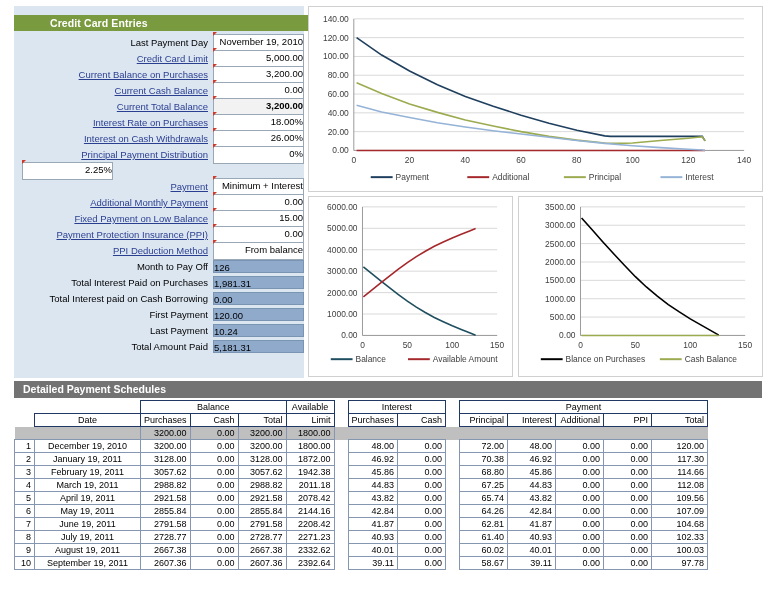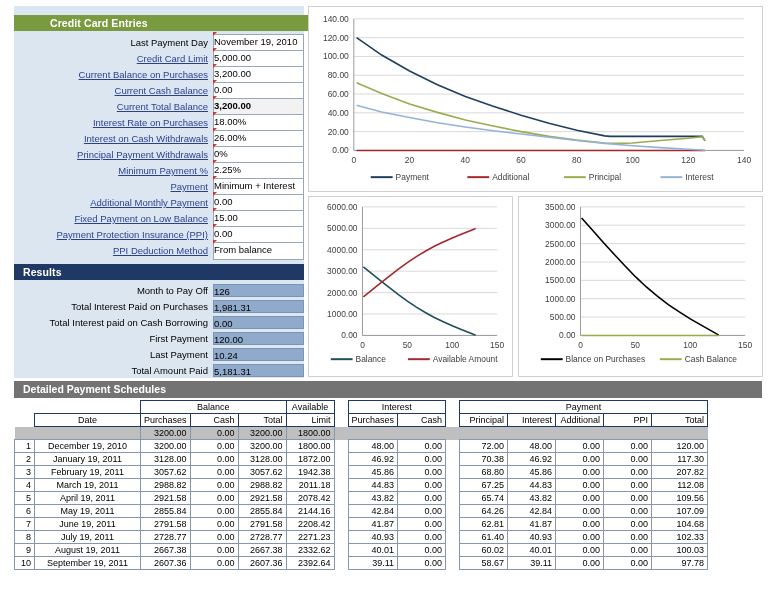--- a/index.html
+++ b/index.html
@@ -34,21 +34,21 @@
   }
   .flabel{
     flex:0 0 186px;text-align:right;padding-right:5px;
     font-size:9.5px;white-space:nowrap;overflow:hidden;
   }
   .flabel.link{color:#2b3f91;text-decoration:underline;}
   .fcell{
     position:relative;
     flex:0 0 91px;height:18px;line-height:13px;
     background:#ffffff;border:1px solid #9aa7b4;
-    text-align:left;font-size:9.5px;
+    text-align:right;font-size:9.5px;
     box-sizing:border-box;
   }
   .fcell.bold{font-weight:bold;background:#f2f2f2;}
   .fcell .mark{
     position:absolute;left:-1px;top:-3px;width:0;height:0;
     border-left:4px solid #d03a2a;border-bottom:4px solid transparent;
   }
   .rcell{
     flex:0 0 91px;height:13px;line-height:13px;
     background:#8faacb;border:1px solid #7a94b4;
@@ -127,25 +127,24 @@
         </div>
         <div class="frow">
           <div class="flabel link">Interest Rate on Purchases</div>
           <div class="fcell"><span class="mark"></span><span>18.00%</span></div>
         </div>
         <div class="frow">
           <div class="flabel link">Interest on Cash Withdrawals</div>
           <div class="fcell"><span class="mark"></span><span>26.00%</span></div>
         </div>
         <div class="frow">
-          <div class="flabel link">Principal Payment Withdrawals</div>
+          <div class="flabel link">Principal Payment Distribution</div>
           <div class="fcell"><span class="mark"></span><span>0%</span></div>
         </div>
         <div class="frow">
-          <div class="flabel link">Minimum Payment %</div>
           <div class="fcell"><span class="mark"></span><span>2.25%</span></div>
         </div>
         <div class="frow">
           <div class="flabel link">Payment</div>
           <div class="fcell"><span class="mark"></span><span>Minimum + Interest</span></div>
         </div>
         <div class="frow">
           <div class="flabel link">Additional Monthly Payment</div>
           <div class="fcell"><span class="mark"></span><span>0.00</span></div>
         </div>
@@ -156,21 +155,20 @@
         <div class="frow">
           <div class="flabel link">Payment Protection Insurance (PPI)</div>
           <div class="fcell"><span class="mark"></span><span>0.00</span></div>
         </div>
         <div class="frow">
           <div class="flabel link">PPI Deduction Method</div>
           <div class="fcell"><span class="mark"></span><span>From balance</span></div>
         </div>
       </div>
 
-    <div class="section-head head-navy">Results</div>
     <div id="results-rows">
         <div class="frow">
           <div class="flabel">Month to Pay Off</div>
           <div class="rcell"><span class="mark"></span><span>126</span></div>
         </div>
         <div class="frow">
           <div class="flabel">Total Interest Paid on Purchases</div>
           <div class="rcell"><span>1,981.31</span></div>
         </div>
         <div class="frow">
@@ -422,21 +420,21 @@
             <td class="r numc">3057.62</td>
             <td class="r numc">1942.38</td>
             <td class="gap"></td>
             <td class="r numc">45.86</td>
             <td class="r numc">0.00</td>
             <td class="gap"></td>
             <td class="r numc">68.80</td>
             <td class="r numc">45.86</td>
             <td class="r numc">0.00</td>
             <td class="r numc">0.00</td>
-            <td class="r numw">207.82</td>
+            <td class="r numw">114.66</td>
           </tr>
           <tr>
             <td class="idx">4</td>
             <td class="dtc">March 19, 2011</td>
             <td class="r numc">2988.82</td>
             <td class="r numc">0.00</td>
             <td class="r numc">2988.82</td>
             <td class="r numc">2011.18</td>
             <td class="gap"></td>
             <td class="r numc">44.83</td>

